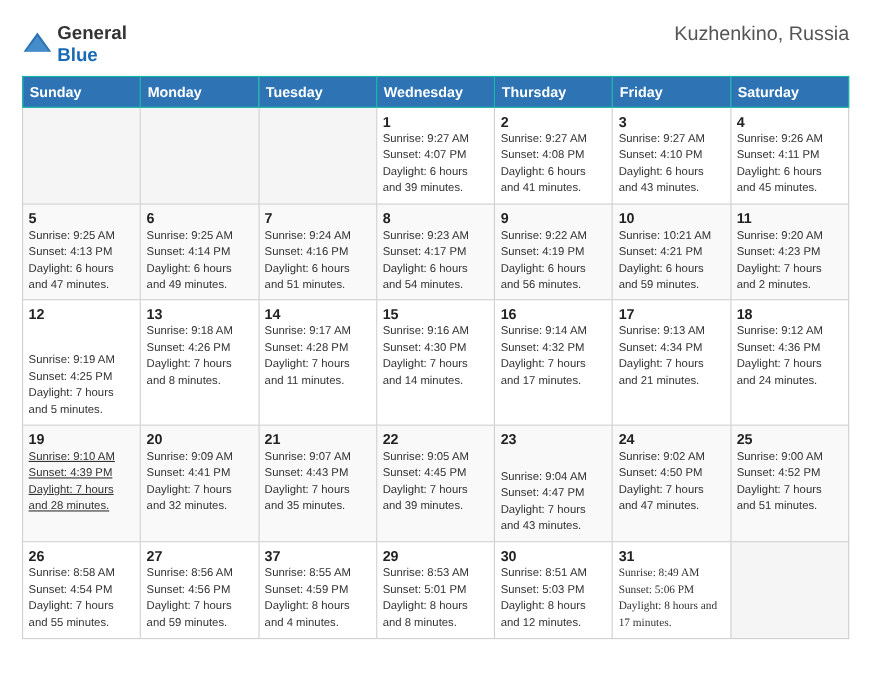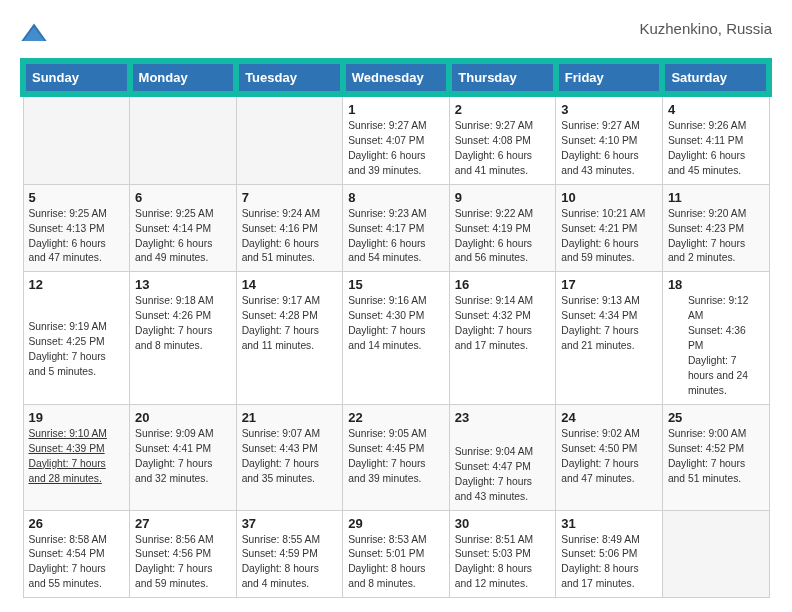--- a/index.html
+++ b/index.html
@@ -27,36 +27,36 @@
     }
     .title-block {
       text-align: right;
     }
     .month-title {
       font-size: 32px;
       font-weight: bold;
       color: #222;
     }
     .location-title {
-      font-size: 15px;
+      font-size: 18px;
       color: #555;
     }
     .calendar {
       width: 100%;
       border-collapse: collapse;
       table-layout: fixed;
     }
     .calendar th {
       background-color: #2e74b5;
       color: #fff;
       text-align: left;
       padding: 6px 6px;
       font-size: 13px;
       font-weight: bold;
-      border: 6px solid #14b8a6;
+      border: 1px solid #14b8a6;
     }
     .calendar td {
       vertical-align: top;
       border: 1px solid #d0d0d0;
       padding: 5px 5px;
       font-size: 10.5px;
       color: #222;
       height: 80px;
       background: #fff;
     }
@@ -83,20 +83,24 @@
   </style>
 </head>
 <body>
 
 <div class="header">
   <div class="logo">
     <svg class="logo-icon" viewBox="0 0 40 40" xmlns="http://www.w3.org/2000/svg">
       <polygon points="20,5 38,30 2,30" fill="#2e74b5"></polygon>
       <polygon points="20,10 35,30 5,30" fill="#5ba3e0" opacity="0.5"></polygon>
     </svg>
+    <div>
+      <div style="font-size:17px;font-weight:bold;color:#333;line-height:1.15;">General</div>
+      <div style="font-size:17px;font-weight:bold;color:#1a6bb5;line-height:1.15;">Blue</div>
+    </div>
   </div>
   <div class="title-block">
     <div class="location-title">Kuzhenkino, Russia</div>
   </div>
 </div>
 
 <table class="calendar">
   <thead>
     <tr>
     <th>Sunday</th>
@@ -214,21 +218,21 @@
 Daylight: 7 hours and 17 minutes.</div>
         </td>
         <td>
           <span class="day-num">17</span>
           <div class="day-info" style="white-space: pre-line;">Sunrise: 9:13 AM
 Sunset: 4:34 PM
 Daylight: 7 hours and 21 minutes.</div>
         </td>
         <td>
           <span class="day-num">18</span>
-          <div class="day-info" style="white-space: pre-line; margin-left: 20px;">Sunrise: 9:12 AM
+          <div class="day-info" style="white-space: pre-line;">Sunrise: 9:12 AM
 Sunset: 4:36 PM
 Daylight: 7 hours and 24 minutes.</div>
         </td>
       </tr>
       <tr>
         <td>
           <span class="day-num">19</span>
           <div class="day-info" style="white-space: pre-line; text-decoration: underline;">Sunrise: 9:10 AM
 Sunset: 4:39 PM
 Daylight: 7 hours and 28 minutes.</div>
@@ -296,20 +300,20 @@
 Daylight: 8 hours and 8 minutes.</div>
         </td>
         <td>
           <span class="day-num">30</span>
           <div class="day-info" style="white-space: pre-line;">Sunrise: 8:51 AM
 Sunset: 5:03 PM
 Daylight: 8 hours and 12 minutes.</div>
         </td>
         <td>
           <span class="day-num">31</span>
-          <div class="day-info" style="white-space: pre-line;">Sunrise: 8:49 AM
+          <div class="day-info" style="white-space: pre-line; font-family: Liberation Serif, serif;">Sunrise: 8:49 AM
 Sunset: 5:06 PM
 Daylight: 8 hours and 17 minutes.</div>
         </td>
         <td class="empty"></td>
       </tr>
     </tbody>
 </table>
 
 </body></html>

